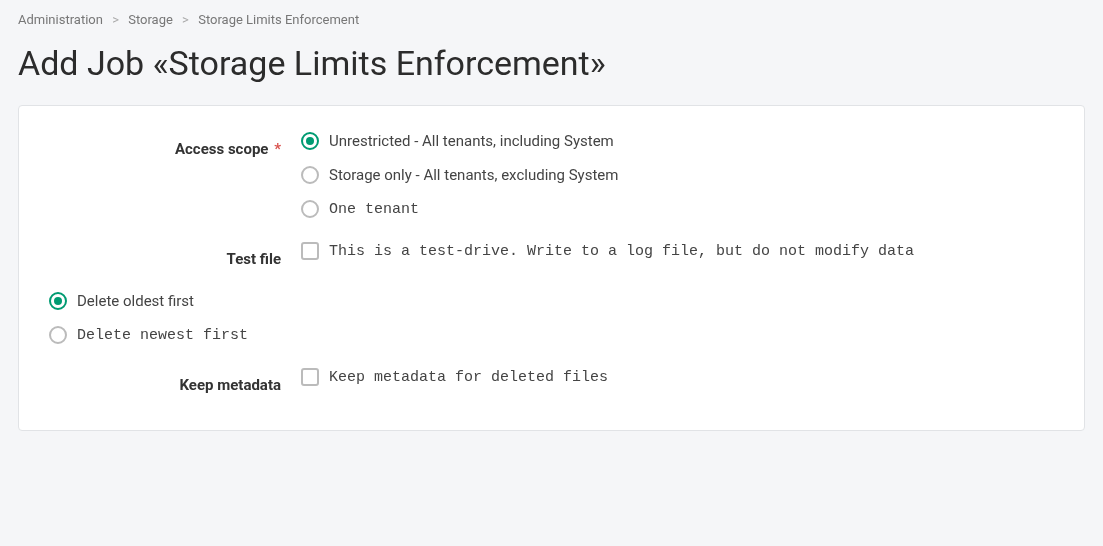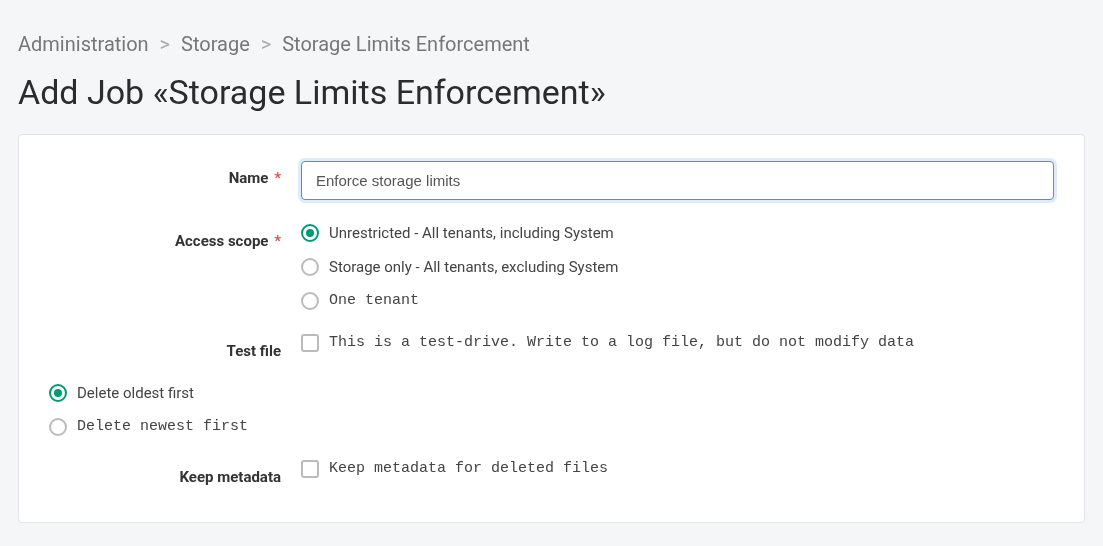--- a/index.html
+++ b/index.html
@@ -6,22 +6,22 @@
     body {
       font-family: -apple-system, BlinkMacSystemFont, "Segoe UI", Roboto, "Helvetica Neue", Arial, sans-serif;
       background: #f5f6f8;
       color: #333;
       font-size: 15px;
       width: 1103px;
       height: 546px;
       overflow: hidden;
     }
     .breadcrumb {
-      padding: 32px 18px 10px 18px;
-      font-size: 20px;
+      padding: 12px 18px 10px 18px;
+      font-size: 13px;
       color: #777;
     }
     .breadcrumb a {
       color: #777;
       text-decoration: none;
       cursor: pointer;
     }
     .breadcrumb .sep {
       margin: 0 6px;
       color: #aaa;
@@ -69,21 +69,21 @@
       border-radius: 4px;
       color: #555;
       outline: none;
     }
     .text-input.focused {
       border-color: #4a90e2;
       box-shadow: 0 0 0 3px rgba(74,144,226,0.18);
     }
     .option-row {
       display: flex;
-      align-items: flex-start;
+      align-items: flex-end;
       margin-bottom: 16px;
       cursor: pointer;
     }
     .option-row:last-child { margin-bottom: 0; font-family: Liberation Mono, monospace; }
     .radio {
       width: 18px;
       height: 18px;
       border: 2px solid #bbb;
       border-radius: 50%;
       margin-right: 10px;
@@ -122,29 +122,20 @@
   <span class="sep">&gt;</span>
   <a>Storage</a>
   <span class="sep">&gt;</span>
   <span>Storage Limits Enforcement</span>
 </div>
 
 <h1 class="page-title">Add Job «Storage Limits Enforcement»</h1>
 
 <div class="panel">
 
-  <div class="form-row">
-    <div class="form-label">
-      <span>Name</span>
-      <span class="req">*</span>
-    </div>
-    <div class="form-control">
-      <input type="text" class="text-input focused" value="Enforce storage limits" style="">
-    </div>
-  </div>
 
   <div class="form-row">
     <div class="form-label">
       <span>Access scope</span>
       <span class="req">*</span>
     </div>
     <div class="form-control">
       <div class="option-row">
         <span class="radio checked"></span>
         <span class="option-label">Unrestricted - All tenants, including System</span>

